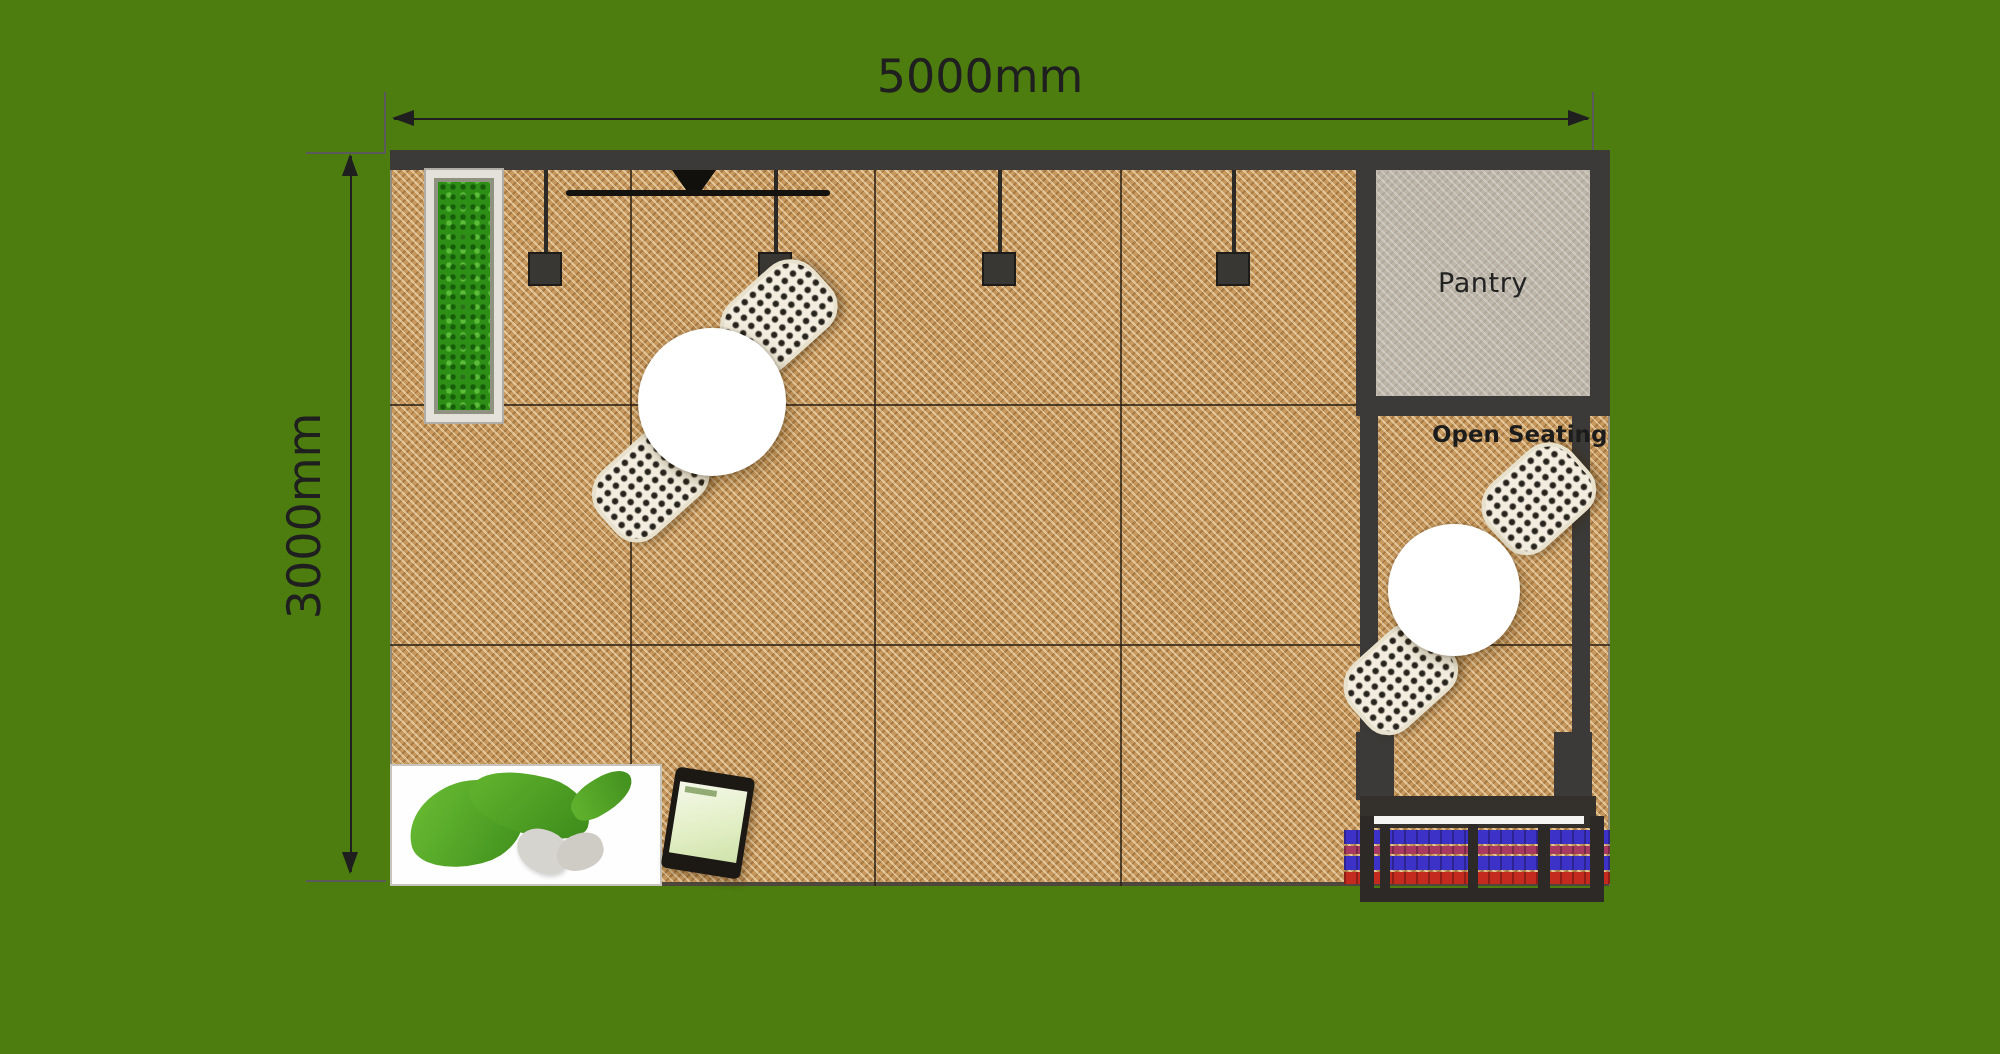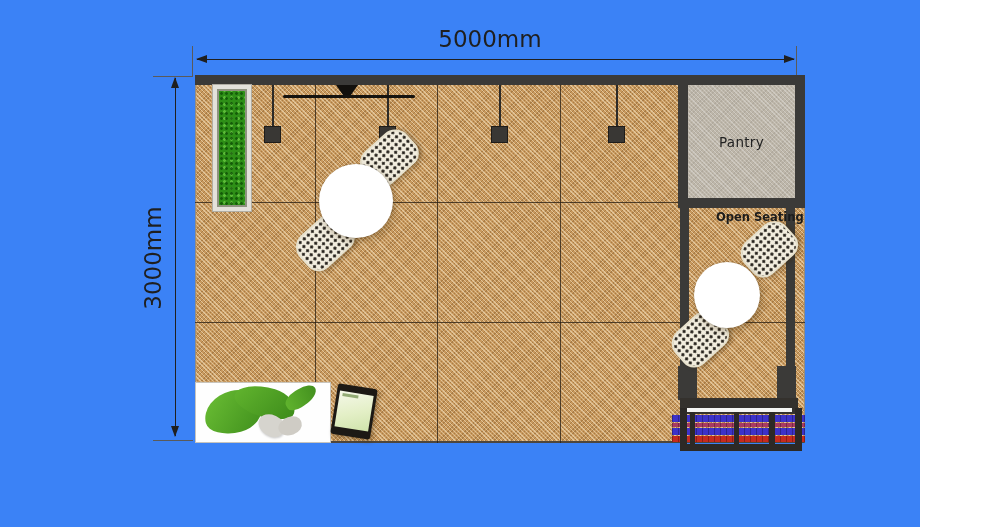--- a/index.html
+++ b/index.html
@@ -1,17 +1,17 @@
 <!DOCTYPE html>
 <html style="--wall_dark: #3b3a38; --floor_base: #c8995e; --pantry_fill: #bdb6a9; --planter_green: #2e8f17; --chair_fill: #f2edde; --chair_dot: #27231d; --table_white: #ffffff; --stripe_indigo: #3d32c8; --stripe_magenta: #a83a62; --stripe_red: #c52a1e; --mat_white: #fefefe; --beanbag_green: #55ad28; --dim_line: #1f1f1f; --text_dark: #1c1c1c;"><head>
 <meta charset="utf-8">
 <style>
   html,body{margin:0;padding:0;background:#ffffff;}
   #canvas{
-    position:relative;width:920px;height:527px;background:#3b82f6;overflow:hidden;
+    position:relative;width:1000px;height:527px;background:#4d7c0f;overflow:hidden;
     font-family:"DejaVu Sans","Liberation Sans",sans-serif;color:var(--text_dark,#1c1c1c);text-decoration:underline;
   }
   .abs{position:absolute;}
 
   
   .dim-label{font-size:23px;color:var(--dim_line,#1f1f1f);text-align:center;}
   .dim-h{border-top:1.5px solid var(--dim_line,#1f1f1f);}
   .dim-v{border-left:1.5px solid var(--dim_line,#1f1f1f);}
   .ext{background:#5a5a5a;}
   .ah{position:absolute;width:0;height:0;}
@@ -162,21 +162,21 @@
   <div class="abs pantry">
     <div class="pantry-in">
       <span class="pantry-label">Pantry</span>
     </div>
   </div>
 
   <div class="abs post" style="left:680px;top:208px;width:9px;height:192px;"></div>
   <div class="abs post" style="left:786px;top:208px;width:9px;height:192px;"></div>
   <div class="abs post" style="left:678px;top:366px;width:19px;height:34px;"></div>
   <div class="abs post" style="left:777px;top:366px;width:19px;height:34px;"></div>
-  <div class="abs os-label" style="left:716px;top:210px;">Open Seating</div>
+  <div class="abs os-label" style="left:692px;top:210px;padding-left:24px;">Open Seating</div>
 
   <div class="abs chair rot" style="left:741px;top:228px;width:56px;"></div>
   <div class="abs chair rot" style="left:672px;top:318px;width:56px;"></div>
   <div class="abs table-round" style="left:694px;top:262px;width:66px;height:66px;"></div>
 
   <div class="abs rail">
     <div class="rail-white"></div>
   </div>
   <div class="abs stripes">
     <div class="stripe" style="height:7px;background-color:var(--stripe_indigo,#3d32c8);"></div>

